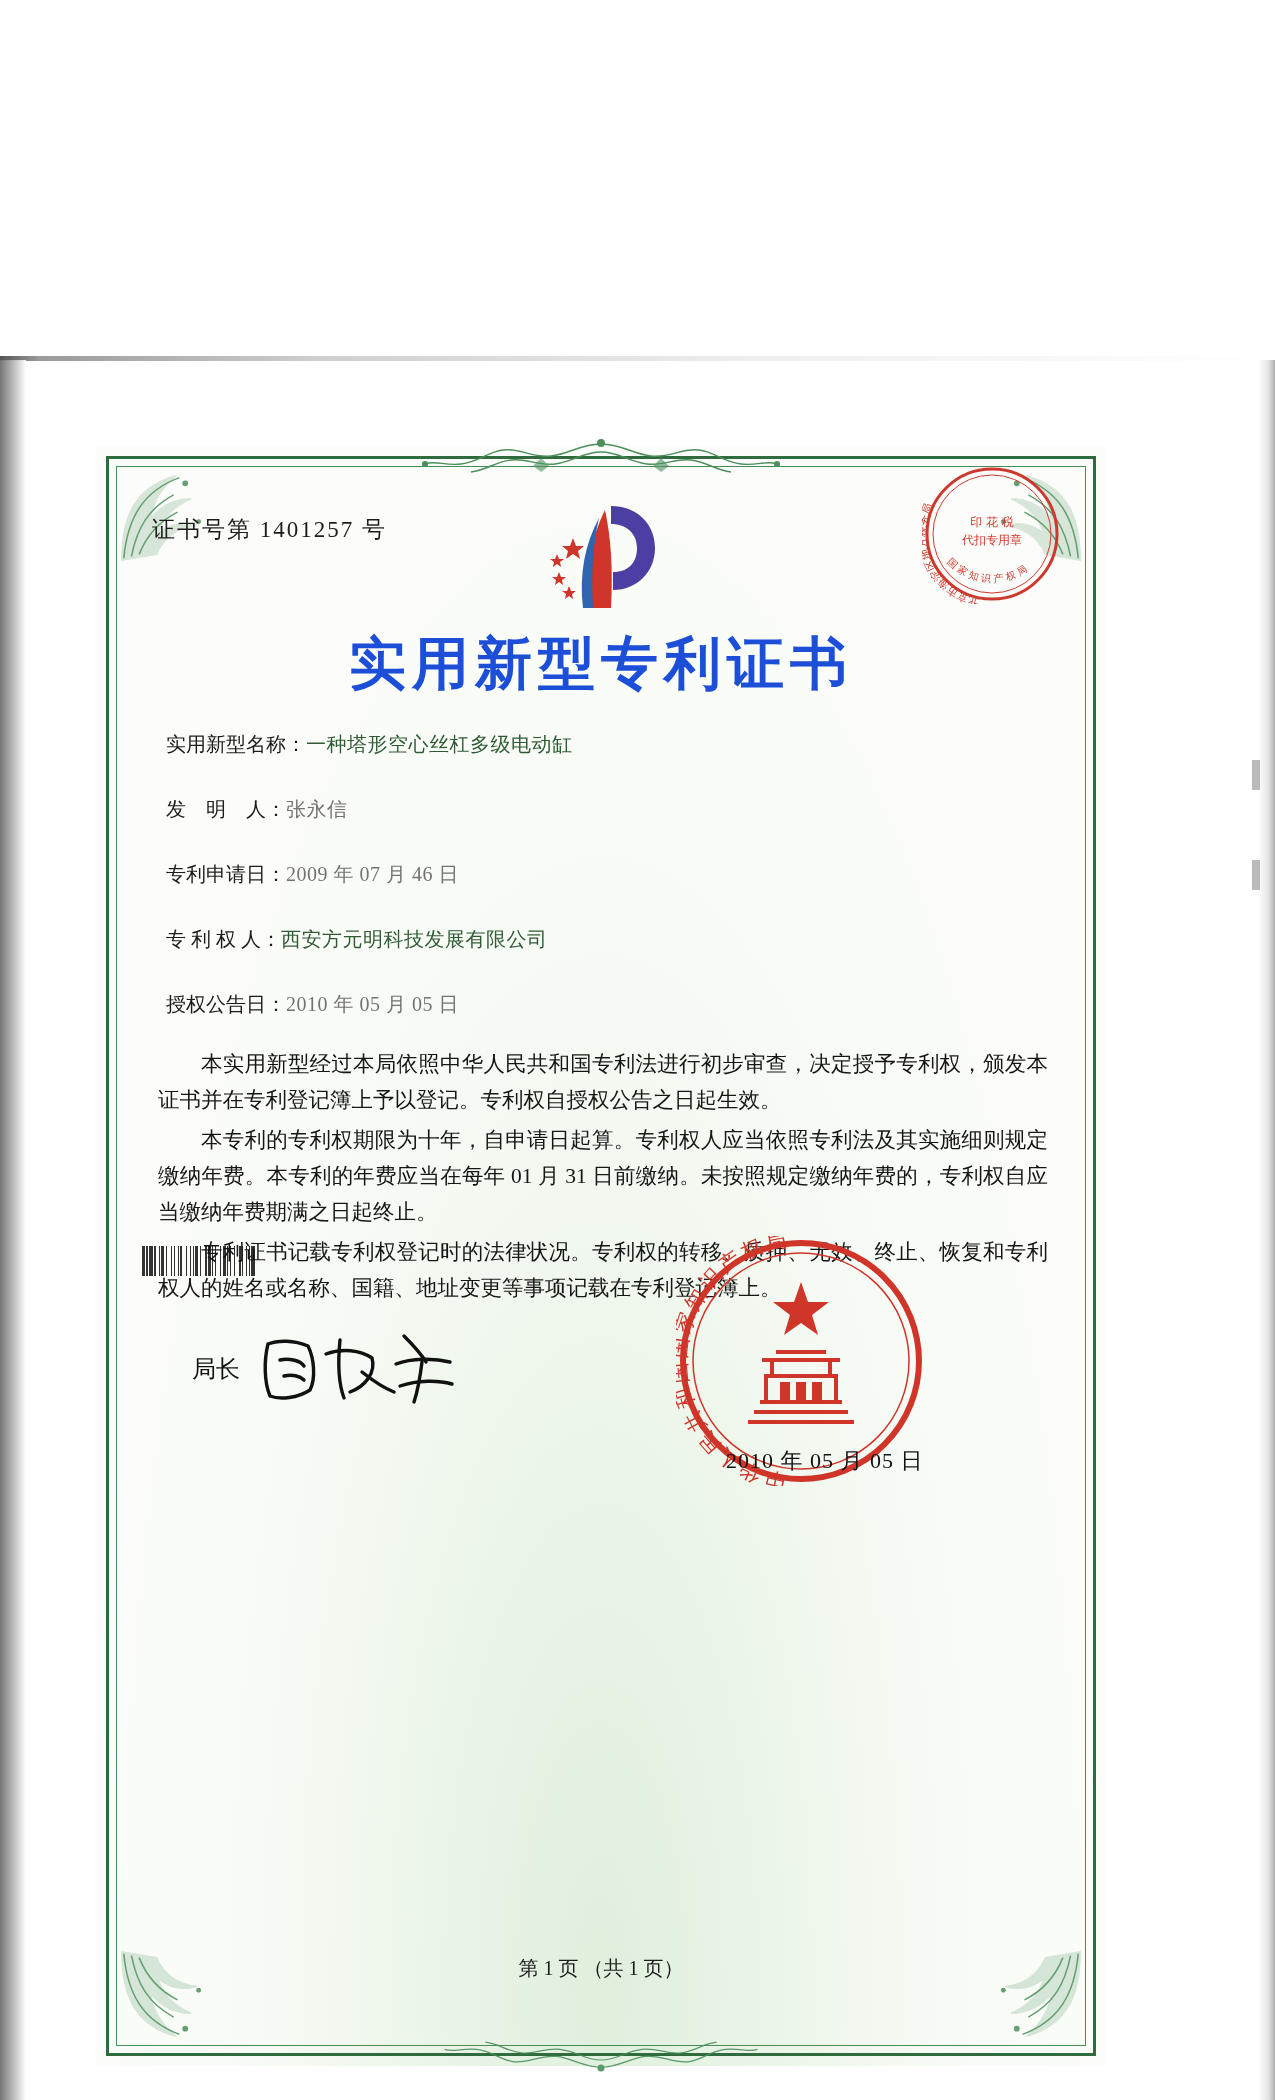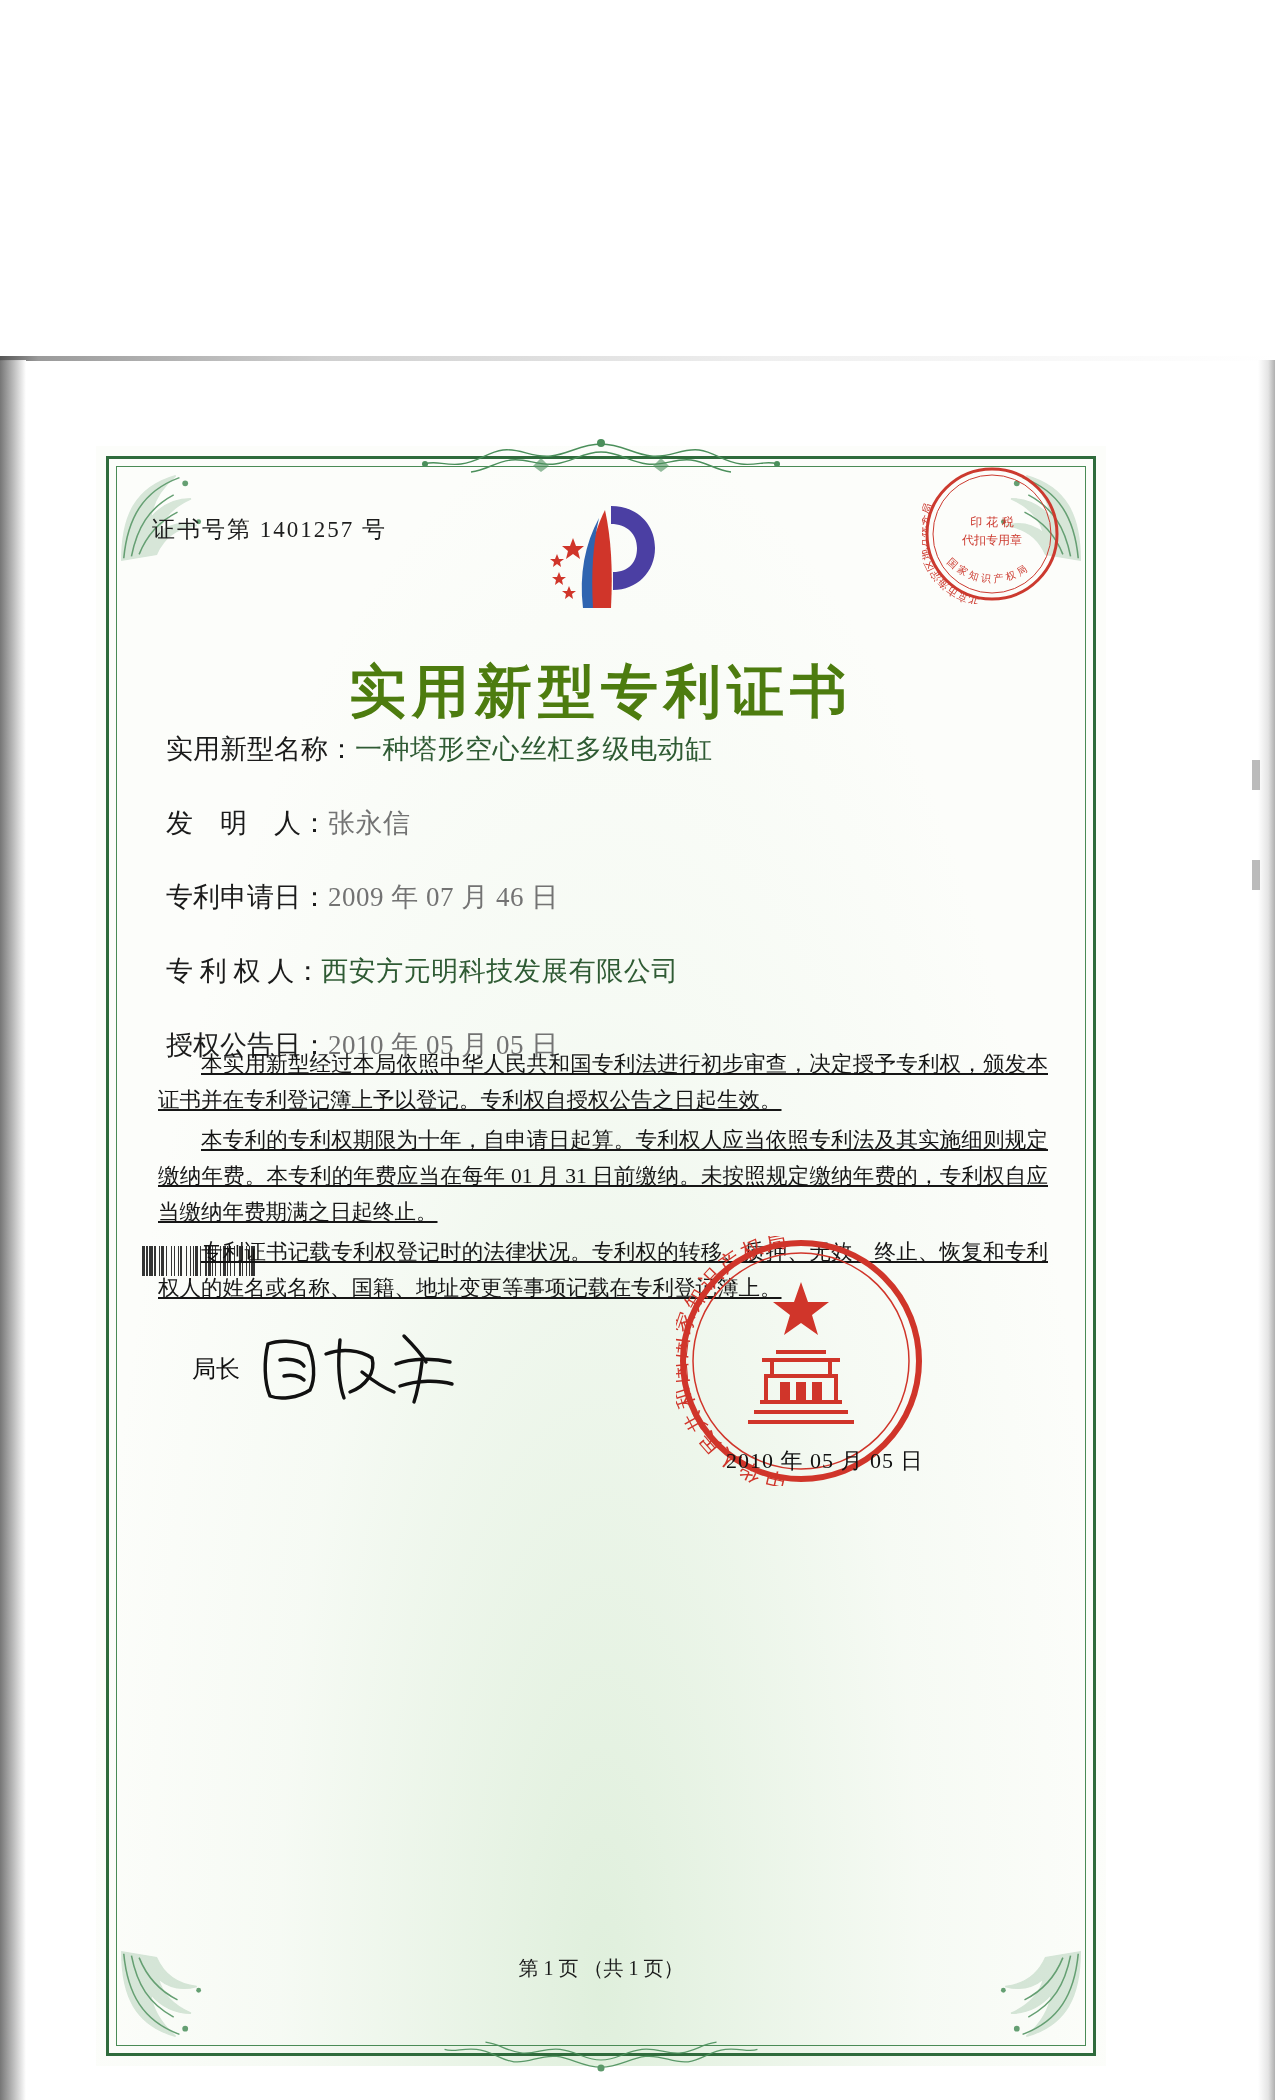--- a/index.html
+++ b/index.html
@@ -141,37 +141,36 @@
   .logo svg { width: 100%; height: 100%; display: block; }
 
   .main-title {
     position: absolute;
     left: 0; right: 0;
     top: 180px;
     text-align: center;
     font-size: 57px;
     font-weight: bold;
     letter-spacing: 6px;
-    color: #4d7c0f;
+    color: #1d4ed8;
     font-family: "DejaVu Serif", "Liberation Serif", serif;
-    margin-top: 28px;
   }
 
   
   .fields {
     position: absolute;
     left: 70px;
     top: 285px;
     width: 870px;
   }
   .field-row {
     display: flex;
     align-items: baseline;
     margin-bottom: 38px;
-    font-size: 27px;
+    font-size: 20px;
     color: #1b1b1b;
   }
   .field-label {
     white-space: pre;
     color: #1b1b1b;
   }
   .field-value {
     color: #737373;
     letter-spacing: .5px;
   }
@@ -184,21 +183,20 @@
     top: 600px;
     width: 890px;
     font-size: 21.5px;
     line-height: 36px;
     color: #161616;
     text-align: justify;
   }
   .paragraphs p {
     margin: 0 0 4px 0;
     text-indent: 2em;
-    text-decoration: underline;
   }
 
   
   .barcode {
     position: absolute;
     left: 46px;
     top: 800px;
     width: 290px;
     height: 30px;
     display: flex;

